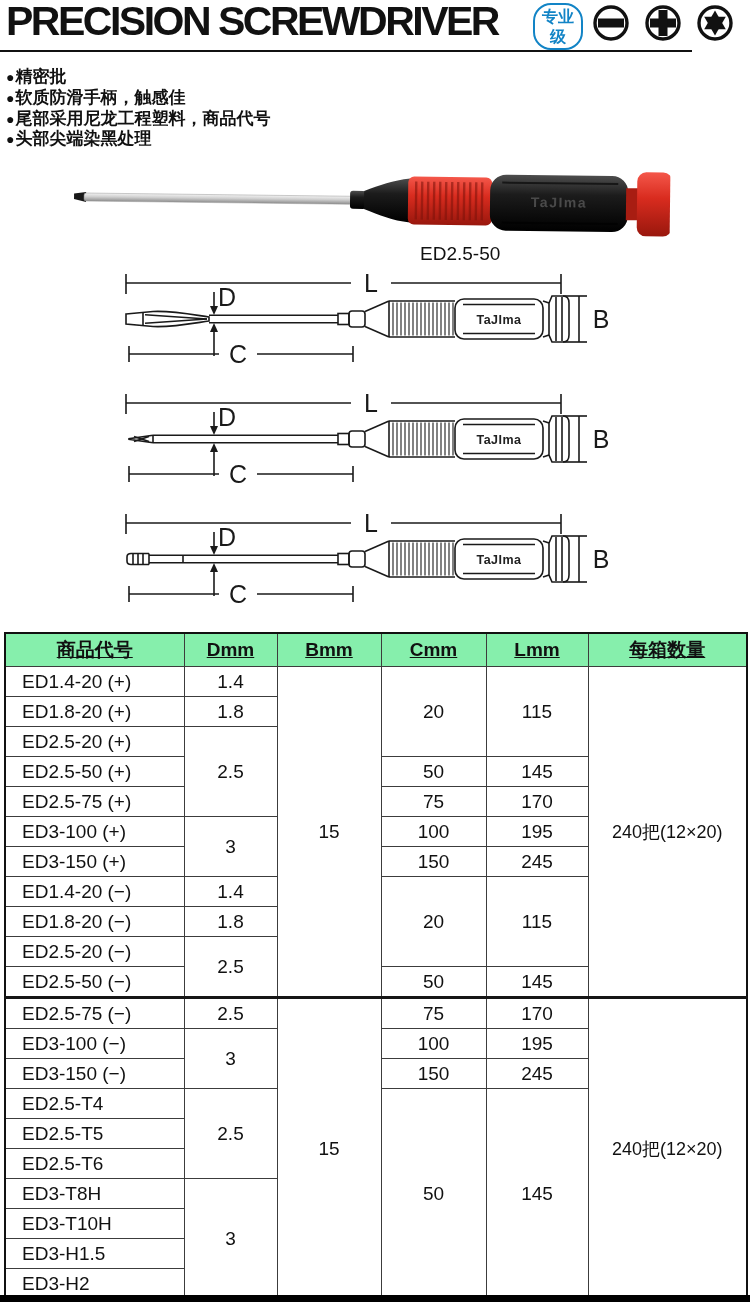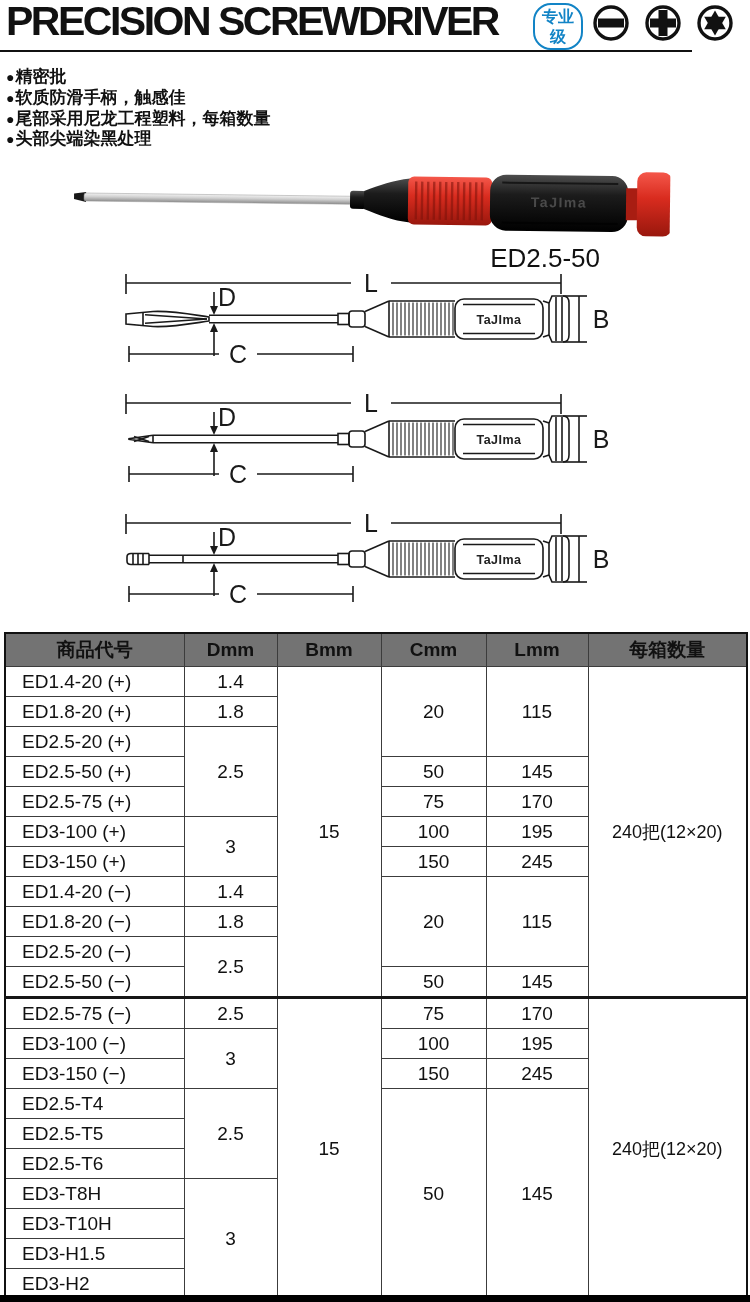--- a/index.html
+++ b/index.html
@@ -17,35 +17,35 @@
   #tipicons{position:absolute;left:591px;top:2px;display:flex;}
   #tipicons svg{margin-right:12px;}
 
   
   #features{position:absolute;left:6px;top:67px;list-style:none;margin:0;padding:0;
             font-size:17px;line-height:20.8px;font-weight:bold;}
   #features li span.blt{margin-right:1px;font-size:14px;}
 
   
   #photo{position:absolute;left:70px;top:164px;transform:rotate(0.7deg);}
-  #caption{position:absolute;left:420px;top:243px;width:180px;text-align:right;
-           font-size:26px;letter-spacing:0px;}
+  #caption{position:absolute;left:420px;top:243px;width:180px;text-align:left;
+           font-size:19px;letter-spacing:0px;}
 
   
   .diag{position:absolute;left:123px;width:522px;height:104px;}
   #diag1{top:270px;} #diag2{top:390px;} #diag3{top:510px;}
   .diag text{font-family:"Liberation Sans",sans-serif;}
 
   
   #spec{position:absolute;left:4px;top:632px;width:742px;border-collapse:collapse;
         table-layout:fixed;font-size:19px;}
   #spec th,#spec td{border:1px solid #3c3c3c;padding:0;text-align:center;
         overflow:hidden;white-space:nowrap;}
   #spec{border:2px solid #111;}
-  #spec thead th{height:32px;background:#737373;font-weight:bold;font-size:19px;}
+  #spec thead th{height:32px;background:#86efac;font-weight:bold;font-size:19px;text-decoration:underline;}
   #spec tbody td{height:29px;font-weight:normal;}
   #spec td.code{text-align:left;padding-left:16px;margin-left:48px;}
   #spec tr.block2 td{border-top:3px solid #161616;}
   #spec td.qty{font-size:18px;}
 
   #botbar{position:absolute;left:0;top:1295px;width:750px;height:7px;background:#000;}
 </style>
 </head>
 <body>
 
@@ -71,21 +71,21 @@
         <circle cx="20" cy="21" r="16" fill="#fff" stroke="#111" stroke-width="3.4"></circle>
         <polygon points="20,8.5 9.2,27.2 30.8,27.2" fill="#111"></polygon>
         <polygon points="20,33.5 9.2,14.8 30.8,14.8" fill="#111"></polygon>
       </svg>
     </div>
   </div>
 
   <ul id="features">
     <li><span class="blt">●</span><span>精密批</span></li>
     <li><span class="blt">●</span><span>软质防滑手柄，触感佳</span></li>
-    <li><span class="blt">●</span><span>尾部采用尼龙工程塑料，每箱数量</span></li>
+    <li><span class="blt">●</span><span>尾部采用尼龙工程塑料，商品代号</span></li>
     <li><span class="blt">●</span><span>头部尖端染黑处理</span></li>
   </ul>
 
   <svg id="photo" width="600" height="78" viewBox="0 0 600 78">
     <defs>
       <linearGradient id="gMetal" x1="0" y1="0" x2="0" y2="1">
         <stop offset="0" stop-color="#f2f2f2"></stop>
           <stop offset="0.45" stop-color="#cfcfcf"></stop>
           <stop offset="1" stop-color="#8d8d8d"></stop>
       </linearGradient>

